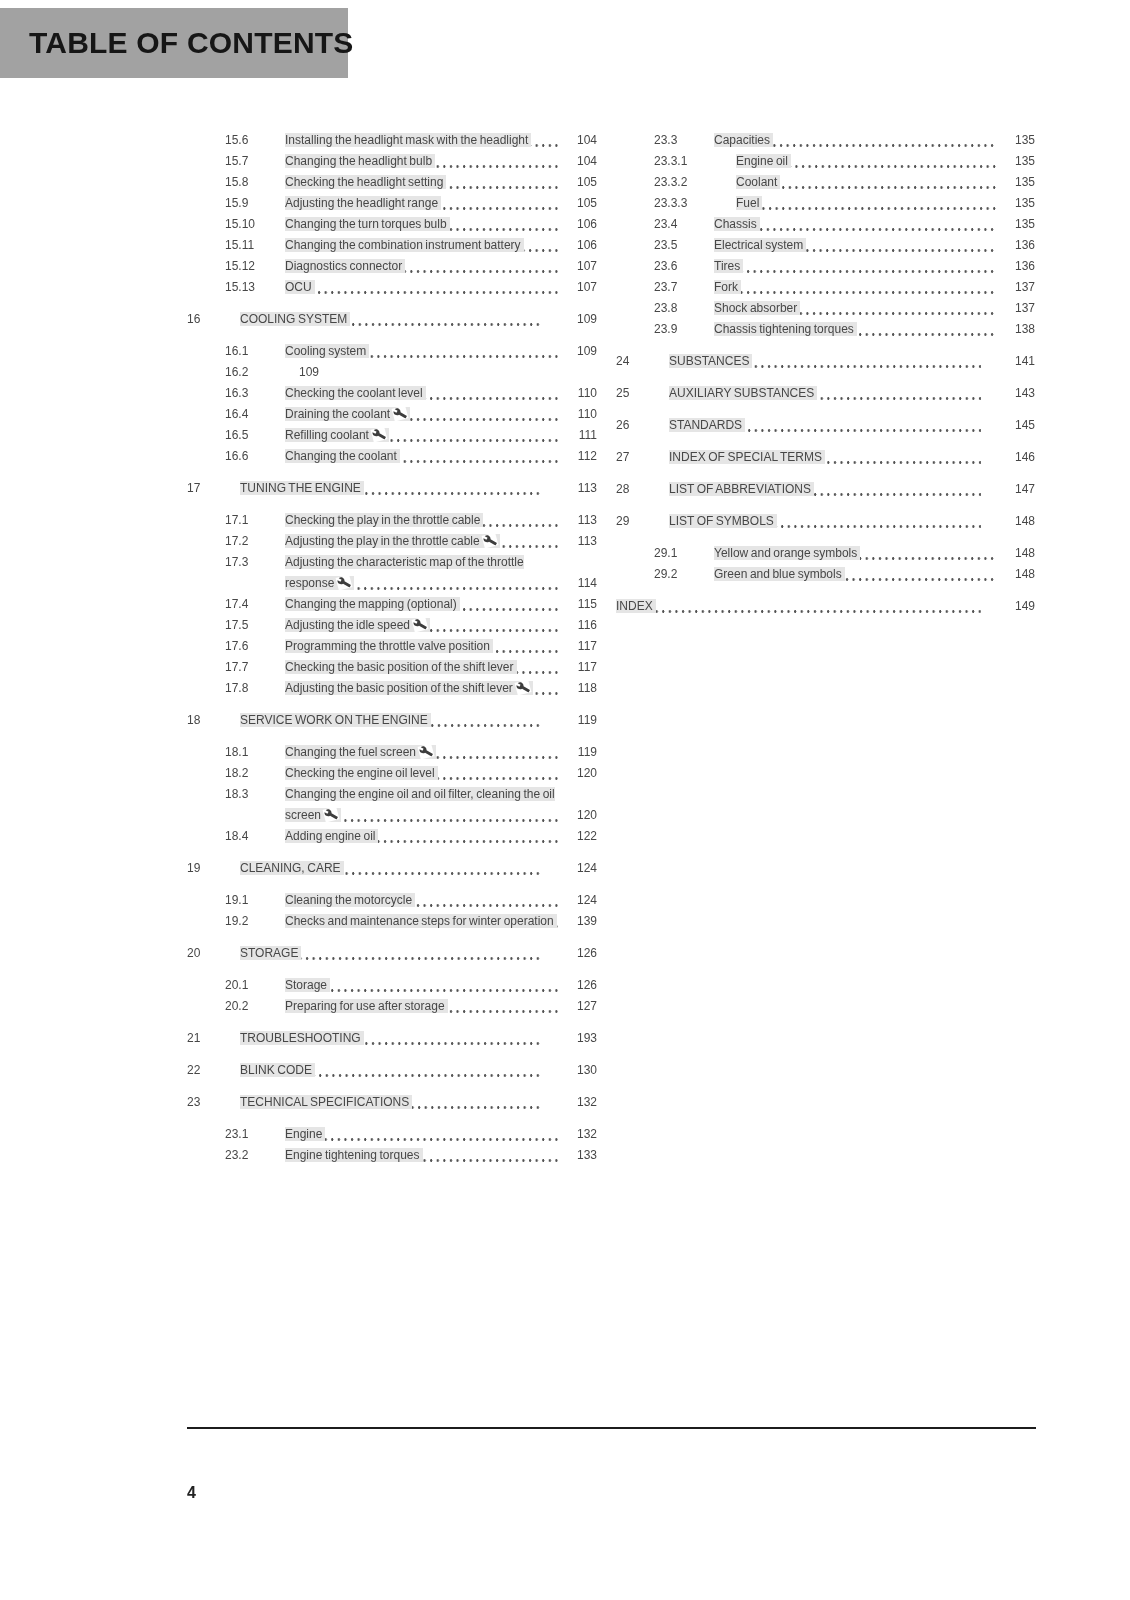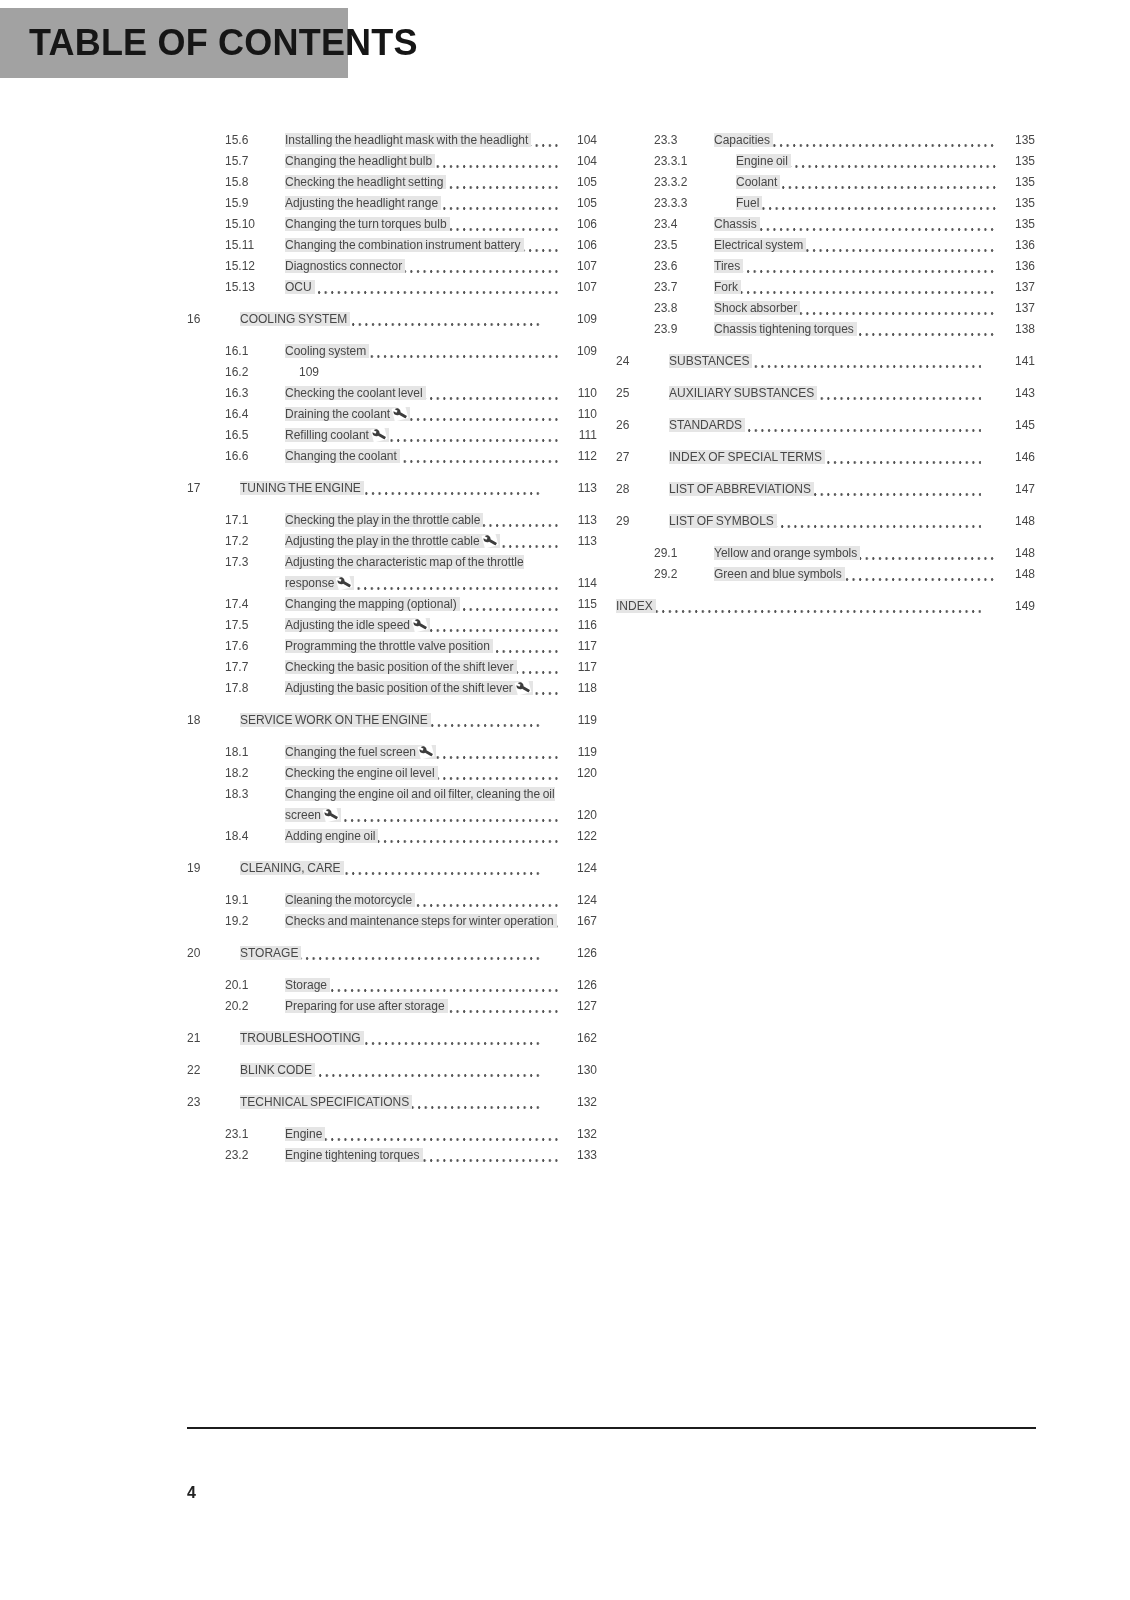--- a/index.html
+++ b/index.html
@@ -14,21 +14,21 @@
   }
 
   
   .header {
     position: absolute; left: 0; top: 8px;
     width: 348px; height: 70px;
     background: var(--header-bg, #a2a2a2);
     display: flex; align-items: center;
   }
   .header h1 {
-    font-size: 36px; font-weight: bold;
+    font-size: 30px; font-weight: bold;
     color: var(--header-text, #161616);
     padding-left: 29px; letter-spacing: 0.2px;
     white-space: nowrap;
   }
 
   
   .toc { position: absolute; left: 187px; top: 130px; display: flex; }
   .toc-col { width: 410px; }
   .toc-col-right { width: 419px; margin-left: 19px; }
 
@@ -249,41 +249,41 @@
           <span class="page">124</span>
         </div>
         <div class="row l2">
           <span class="num">19.1</span>
           <span class="title"><span class="txt">Cleaning the motorcycle</span></span>
           <span class="page">124</span>
         </div>
         <div class="row l2">
           <span class="num">19.2</span>
           <span class="title"><span class="txt">Checks and maintenance steps for winter operation</span></span>
-          <span class="page">167</span>
+          <span class="page">139</span>
         </div>
         <div class="row l1">
           <span class="num">20</span>
           <span class="title"><span class="txt">STORAGE</span></span>
           <span class="page">126</span>
         </div>
         <div class="row l2">
           <span class="num">20.1</span>
           <span class="title"><span class="txt">Storage</span></span>
           <span class="page">126</span>
         </div>
         <div class="row l2">
           <span class="num">20.2</span>
           <span class="title"><span class="txt">Preparing for use after storage</span></span>
           <span class="page">127</span>
         </div>
         <div class="row l1">
           <span class="num">21</span>
           <span class="title"><span class="txt">TROUBLESHOOTING</span></span>
-          <span class="page">162</span>
+          <span class="page">193</span>
         </div>
         <div class="row l1">
           <span class="num">22</span>
           <span class="title"><span class="txt">BLINK CODE</span></span>
           <span class="page">130</span>
         </div>
         <div class="row l1">
           <span class="num">23</span>
           <span class="title"><span class="txt">TECHNICAL SPECIFICATIONS</span></span>
           <span class="page">132</span>

